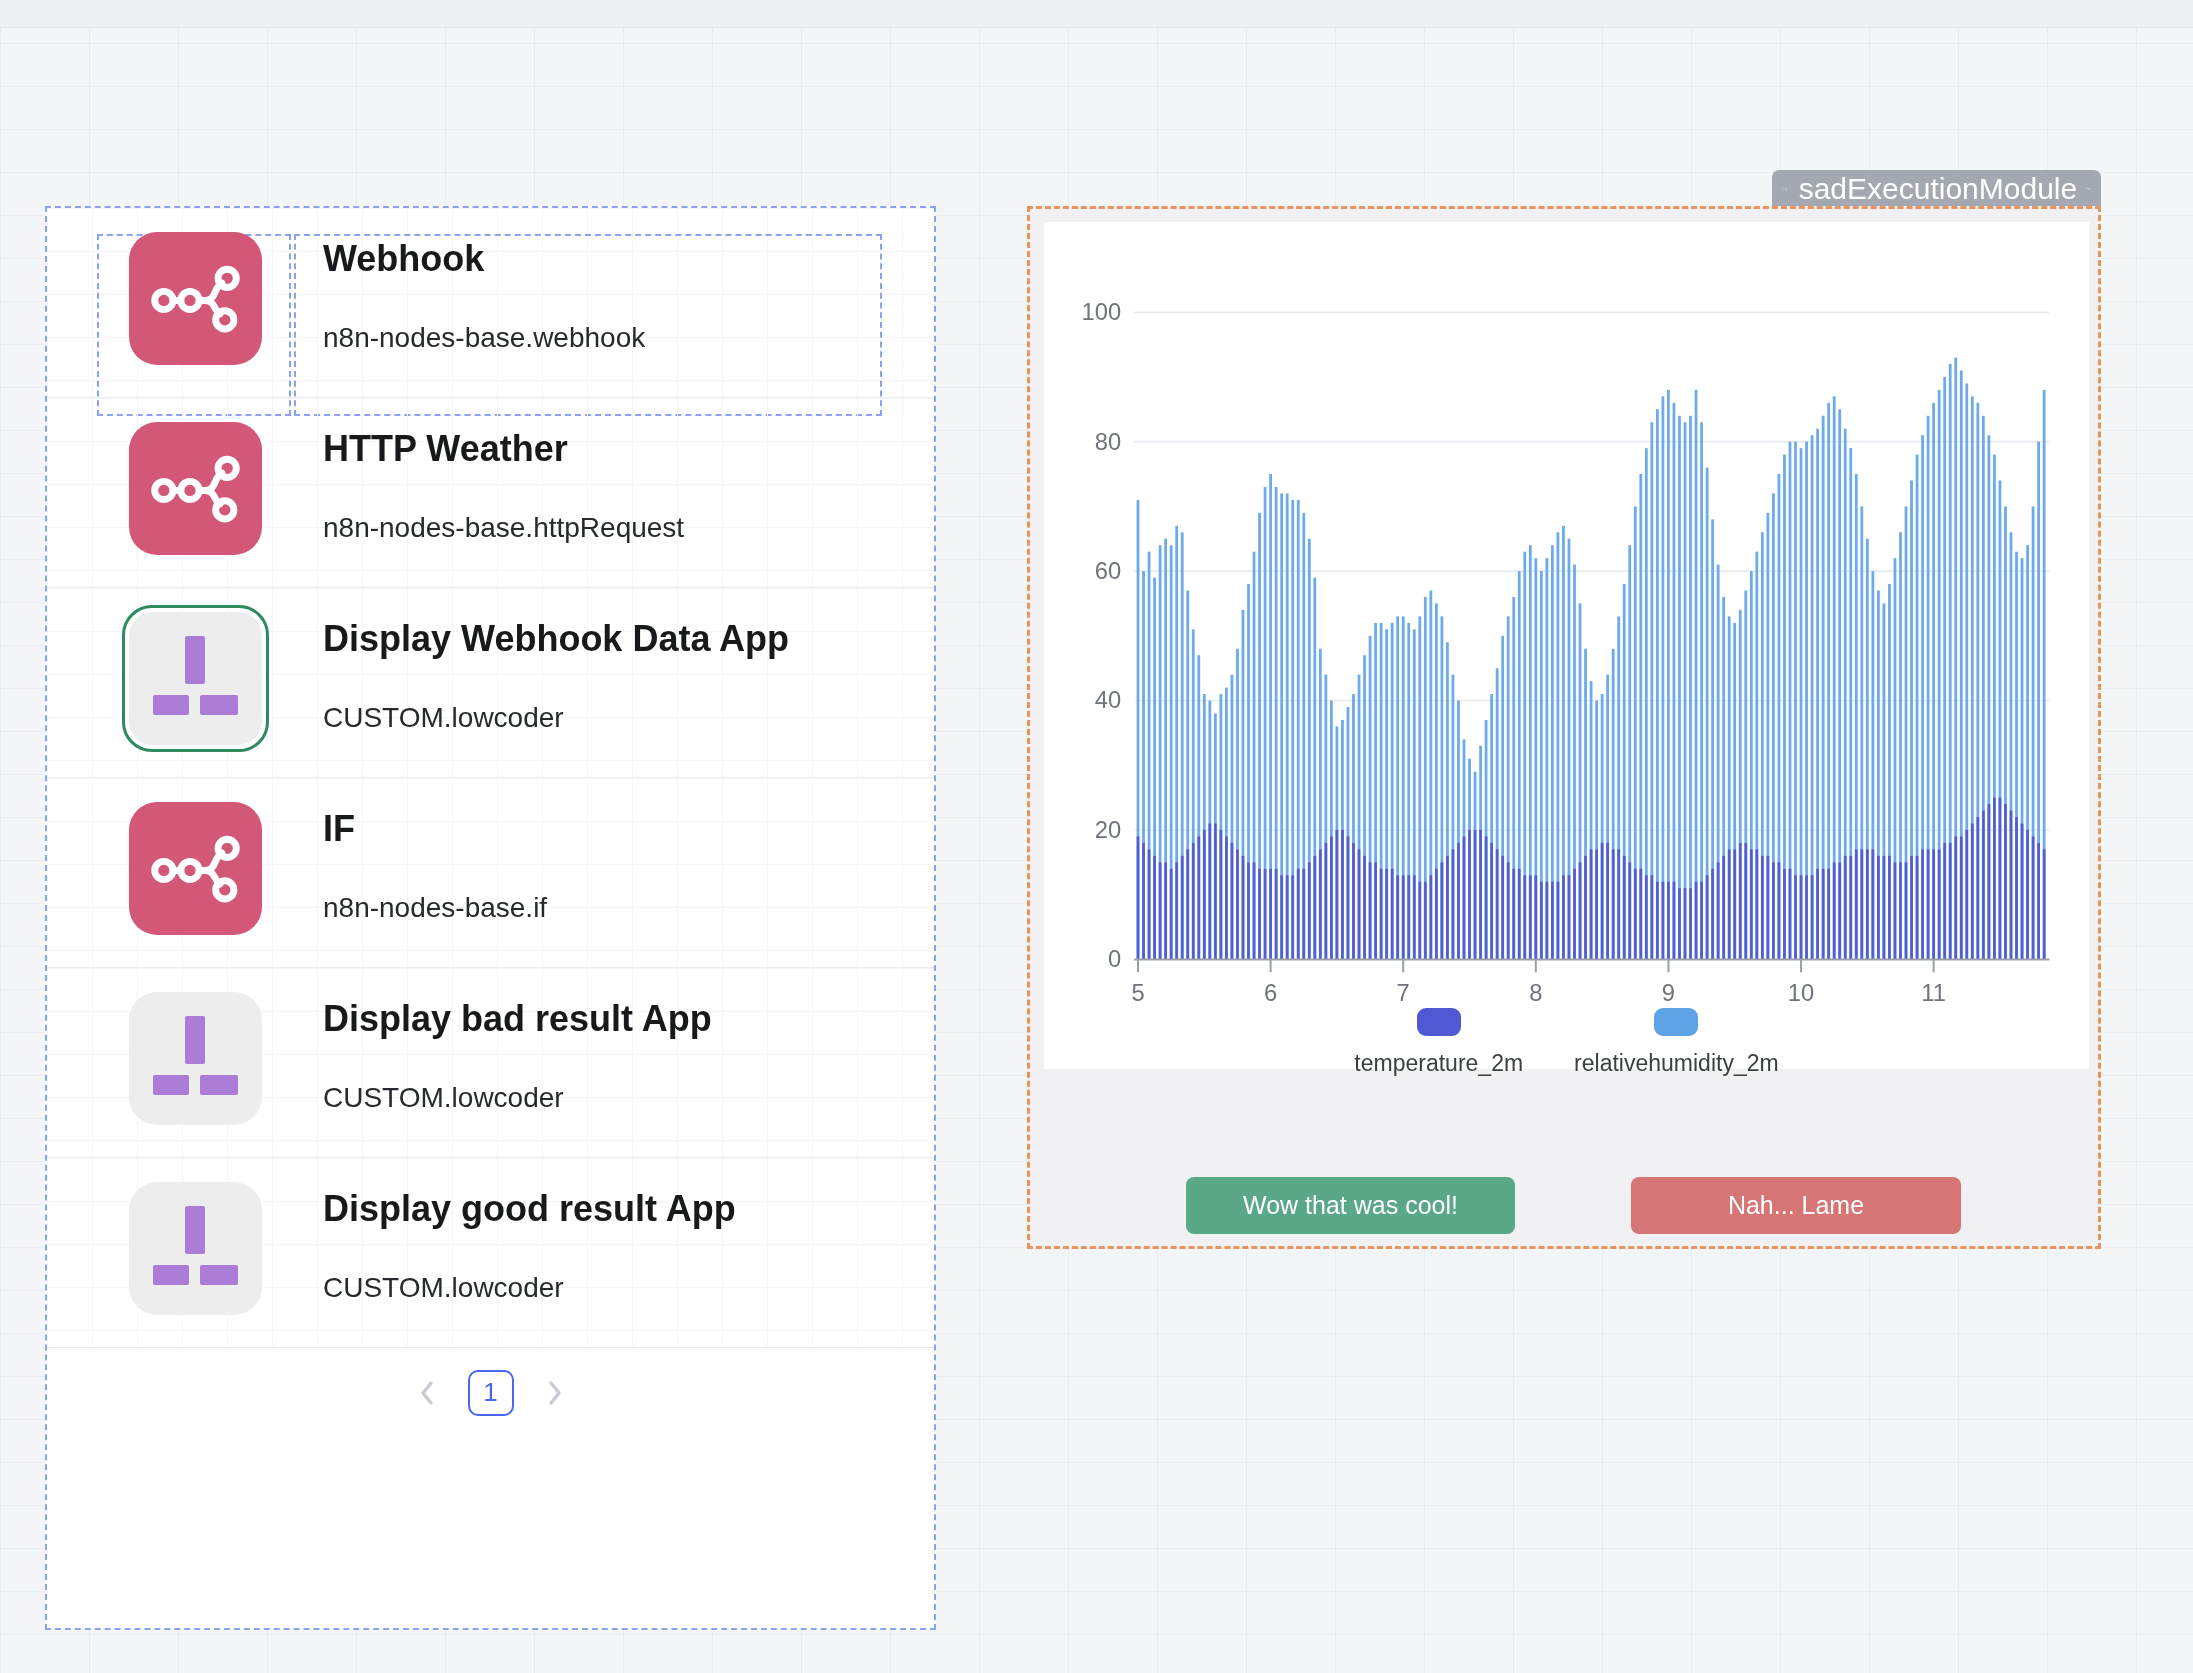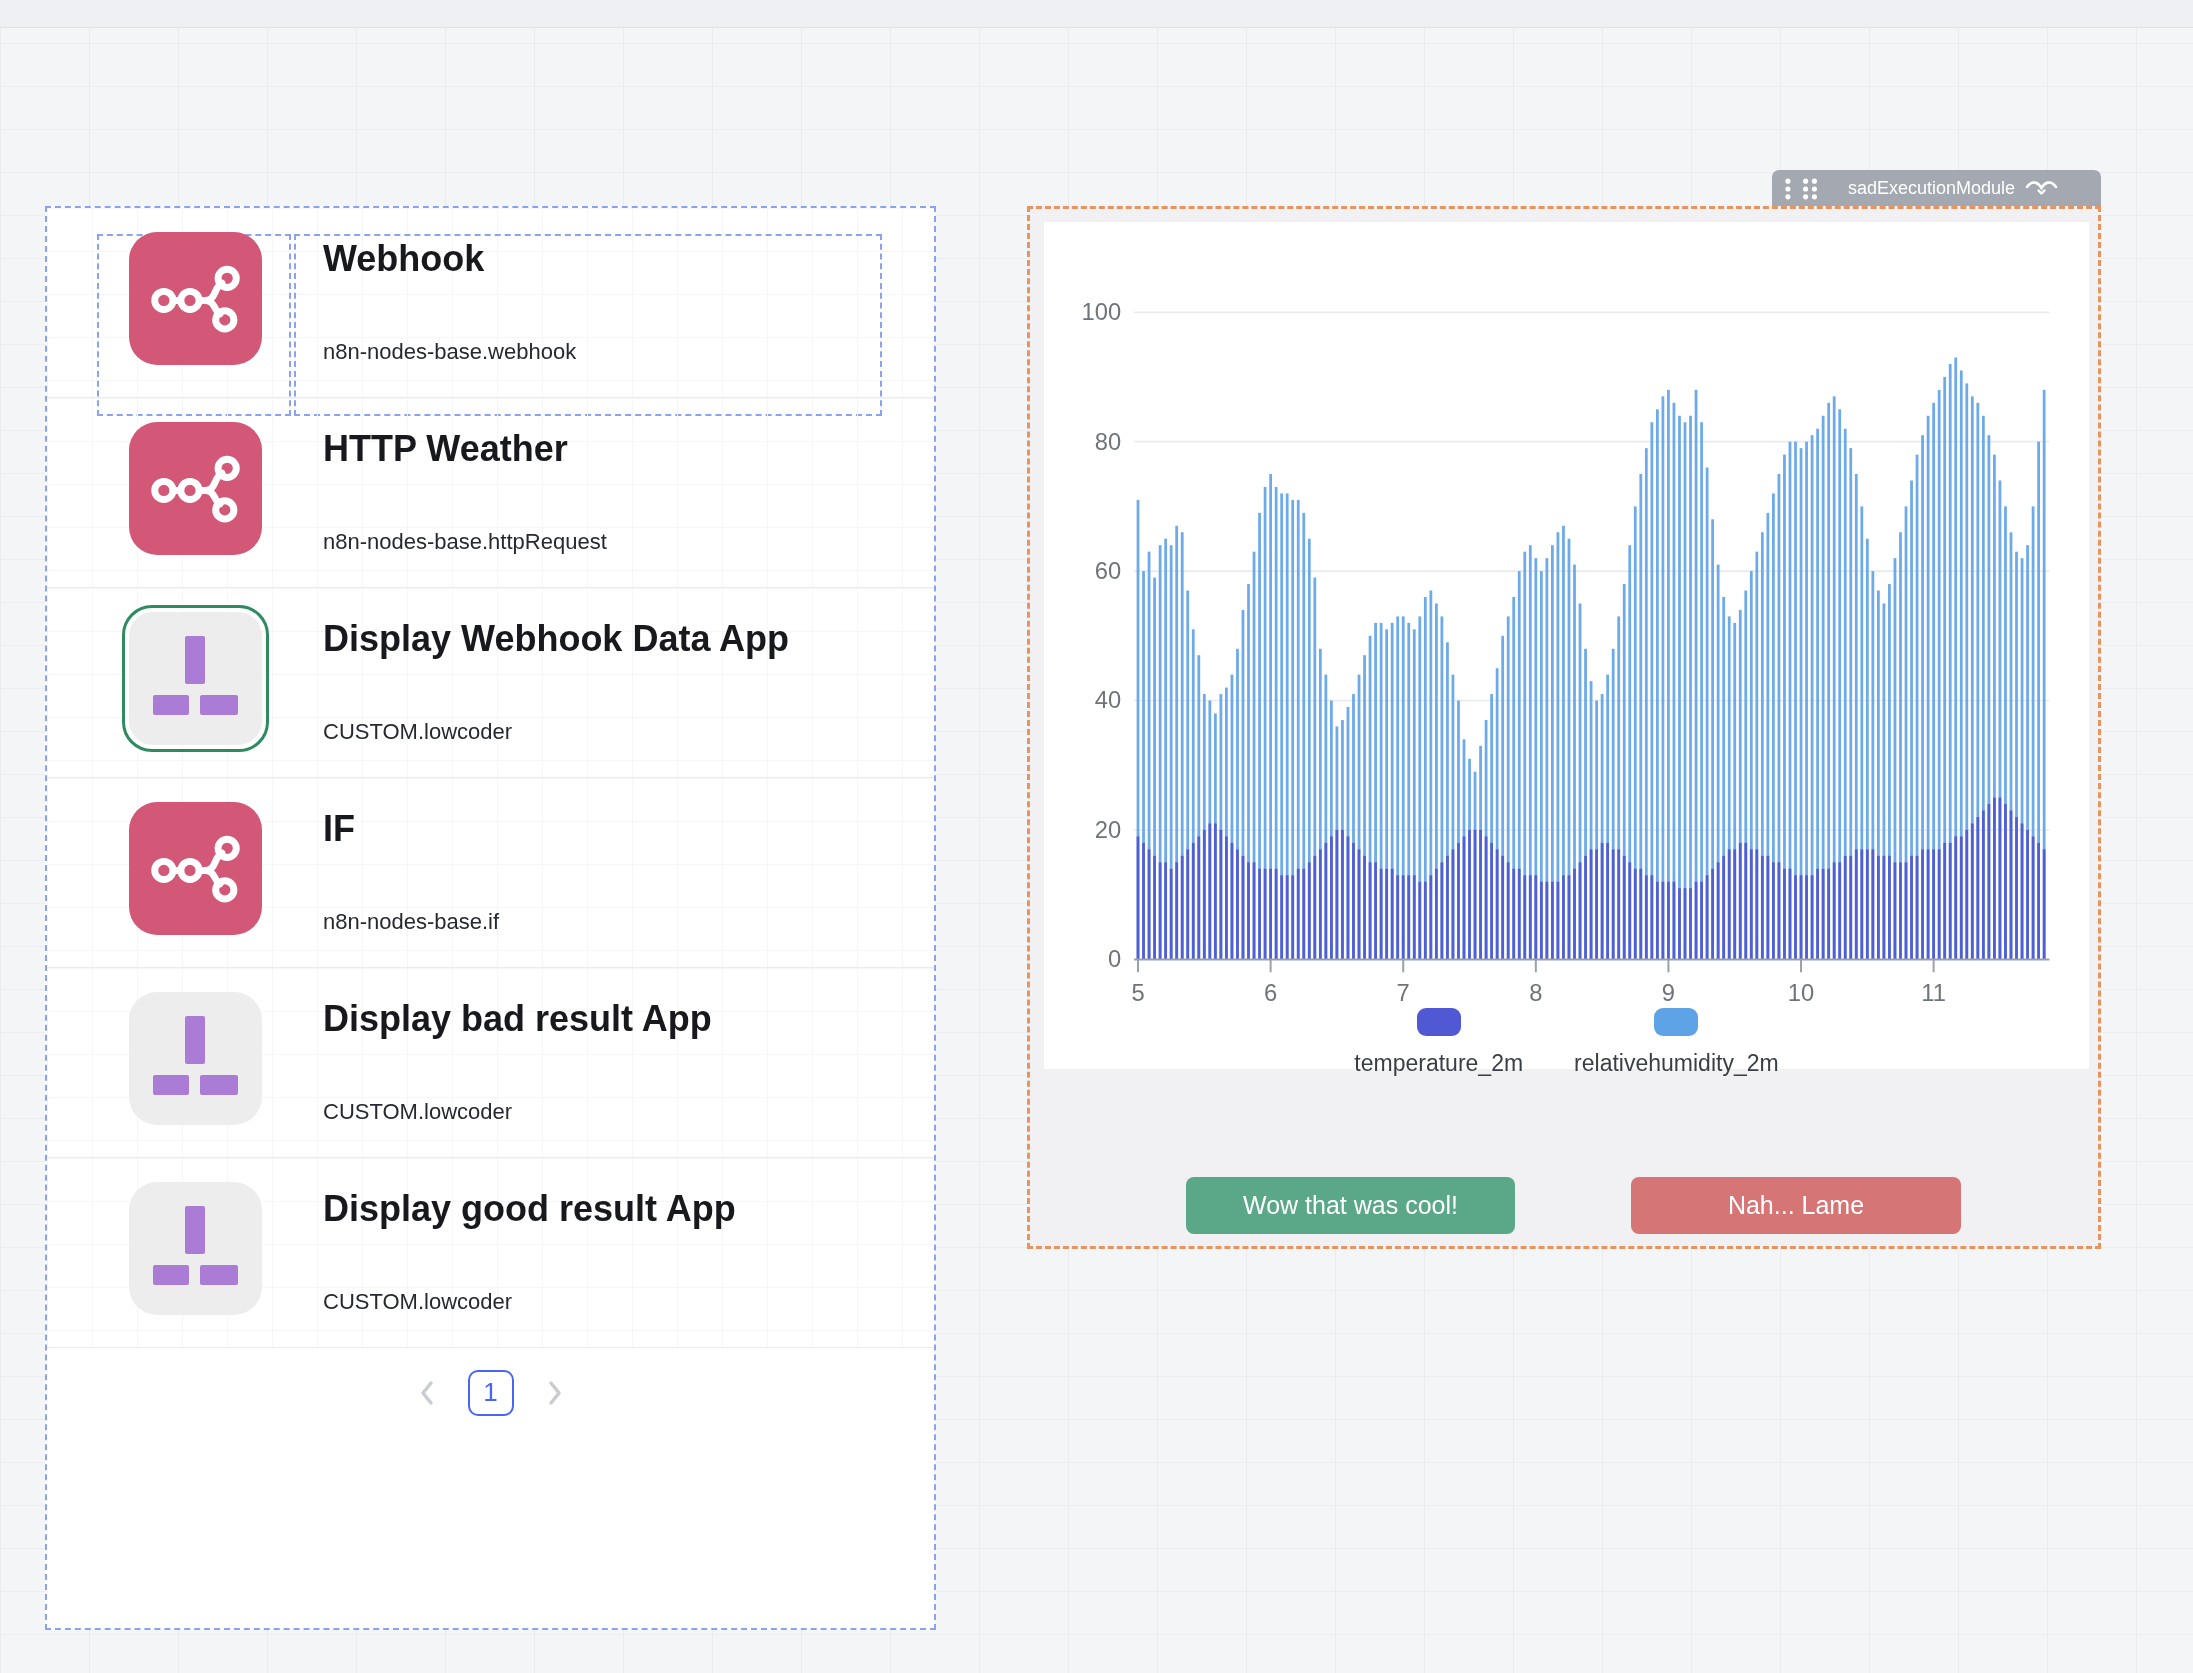--- a/index.html
+++ b/index.html
@@ -57,21 +57,21 @@
   }
   .lc-box .vbar  { position:absolute; left:56px; top:24px; width:20px; height:48px; background:#ab7cd6; border-radius:2px; }
   .lc-box .hbar1 { position:absolute; left:24px; top:83px; width:36px; height:20px; background:#ab7cd6; border-radius:2px; }
   .lc-box .hbar2 { position:absolute; left:71px; top:83px; width:38px; height:20px; background:#ab7cd6; border-radius:2px; }
   .icon-hl .lc-box { border-radius:24px; }
 
   .row-title {
     position:absolute; left:276px; top:30px; font-size:36px; font-weight:bold; color:#17191d;
   }
   .row-sub {
-    position:absolute; left:276px; top:131px; font-size:22px; color:#26292e;
+    position:absolute; left:276px; top:114px; font-size:28px; color:#26292e;
   }
   .sel-icon-box {
     position:absolute; left:50px; top:26px; width:194px; height:182px;
     border:2px dashed #8ba2f2; display:none;
   }
   .sel-text-box {
     position:absolute; left:247px; top:26px; width:588px; height:182px;
     border:2px dashed #8ba2f2; display:none;
   }
   .list-row.selected .sel-icon-box, .list-row.selected .sel-text-box { display:block; }
@@ -85,21 +85,21 @@
     width:46px; height:46px; border:2px solid #4a66f1; border-radius:10px;
     color:#4a66f1; font-size:26px; display:flex; align-items:center; justify-content:center;
     background:#fff; cursor:pointer;
   }
 
   
   .module-tag {
     position:absolute; left:1772px; top:170px; width:329px; height:37px;
     background:#a3a8b1; border-radius:7px 7px 0 0;
     display:flex; align-items:center; padding:0 10px; gap:9px;
-    color:#ffffff; font-size:18px; white-space:nowrap;
+    color:#ffffff; font-size:30px; white-space:nowrap;
   }
   .module-box {
     position:absolute; left:1027px; top:206px; width:1074px; height:1043px;
     border:3px dashed #e8945c; background:#f1f1f3;
   }
   .chart-card {
     position:absolute; left:14px; top:13px; width:1045px; height:847px; background:#ffffff;
   }
   .chart-svg { position:absolute; left:0; top:0; }
   .legend {

